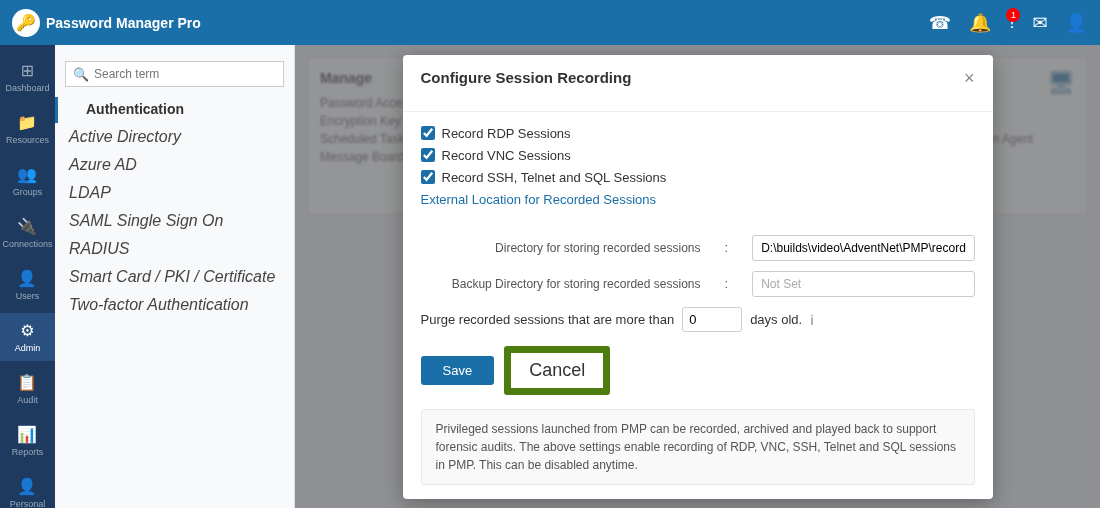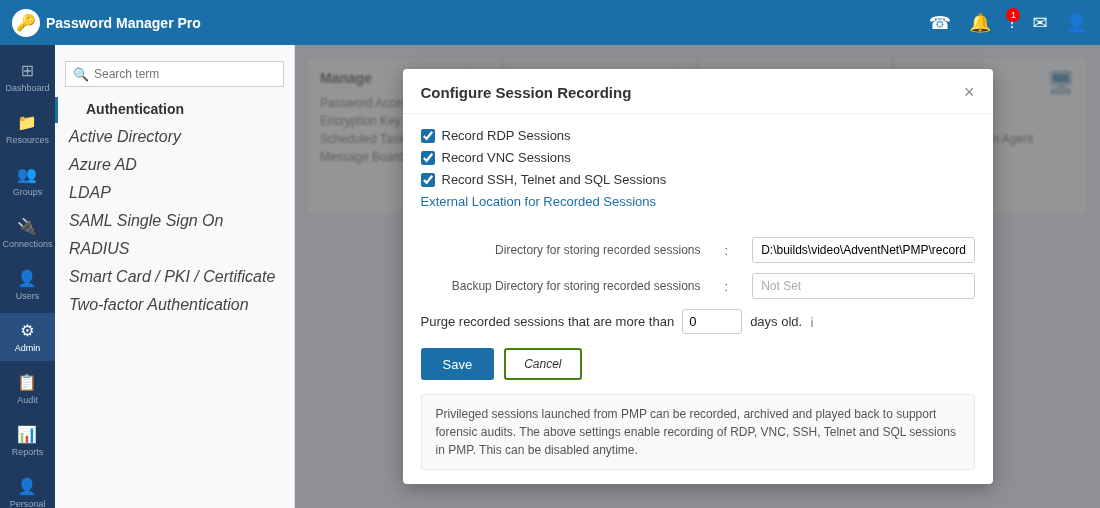--- a/index.html
+++ b/index.html
@@ -128,21 +128,21 @@
     
     .modal {
       background: white;
       border-radius: 4px;
       box-shadow: 0 4px 20px rgba(0,0,0,0.3);
       width: 590px;
       padding: 0;
       position: relative;
     }
     .modal-header {
-      padding: 14px 18px 12px;
+      padding: 14px 18px 24px;
       border-bottom: 1px solid #eee;
       display: flex; align-items: center; justify-content: space-between;
     }
     .modal-title { font-size: 15px; font-weight: bold; color: #333; }
     .modal-close {
       color: #888; font-size: 18px; cursor: pointer; line-height: 1;
     }
     .modal-body { padding: 14px 18px; }
 
     .checkbox-row {
@@ -171,28 +171,28 @@
     .purge-row {
       display: flex; align-items: center; gap: 8px;
       margin-bottom: 14px; font-size: 13px; color: #333;
     }
     .purge-input {
       width: 60px; padding: 4px 6px;
       border: 1px solid #ccc; border-radius: 3px; font-size: 13px;
     }
     .info-icon { color: #888; font-size: 14px; cursor: pointer; }
 
-    .btn-row { display: flex; gap: 10px; margin-bottom: 14px; }
+    .btn-row { display: flex; gap: 10px; margin-bottom: 14px; align-items: center; }
     .btn-save {
       background: #1a6fa8; color: white; border: none;
       padding: 7px 22px; border-radius: 3px; font-size: 13px; cursor: pointer;
     }
     .btn-cancel {
-      background: white; color: #333; border: 2px solid #4d7c0f;
-      padding: 7px 18px; border-radius: 3px; font-size: 12px; cursor: pointer; font-style: italic;
+      background: white; color: #333; border: 7px solid #4d7c0f;
+      padding: 7px 18px; border-radius: 3px; font-size: 18px; cursor: pointer;
     }
 
     .info-box {
       background: #f9f9f9; border: 1px solid #e8e8e8;
       padding: 10px 14px; border-radius: 3px;
       font-size: 12px; color: #555; line-height: 1.5;
     }
   </style>
 </head>
 <body>

